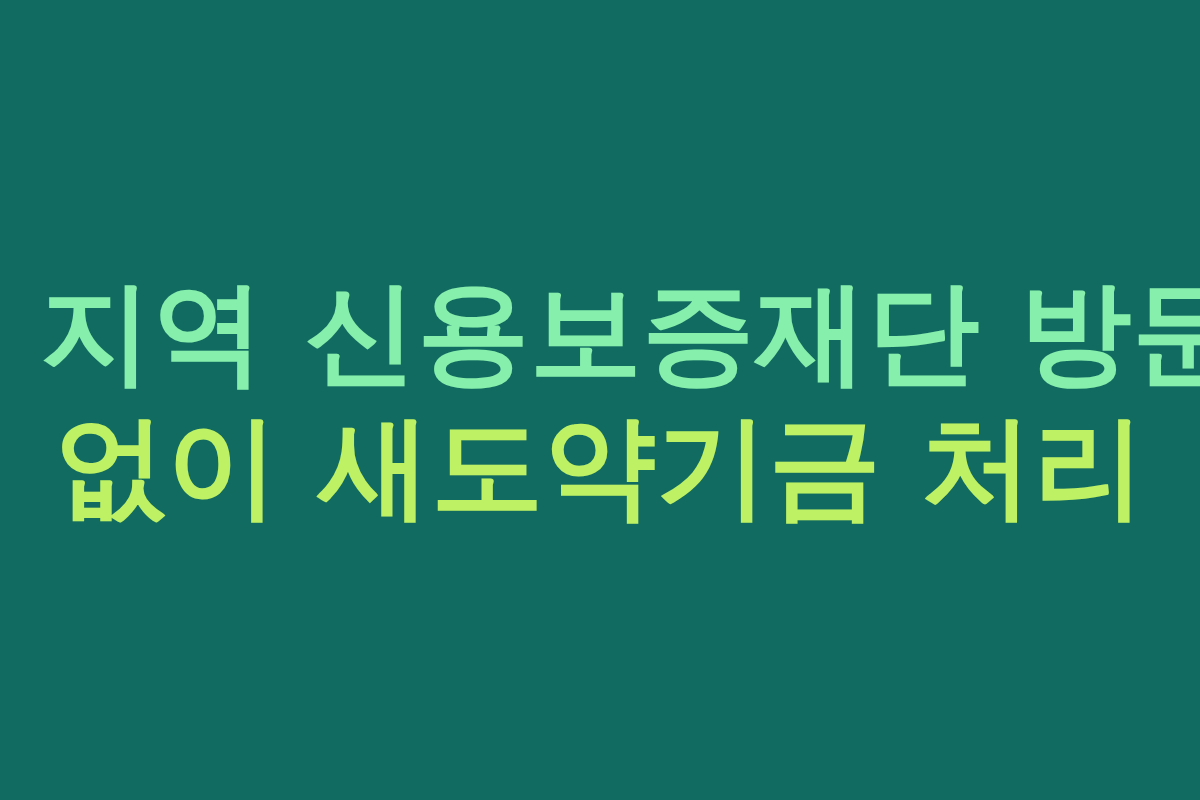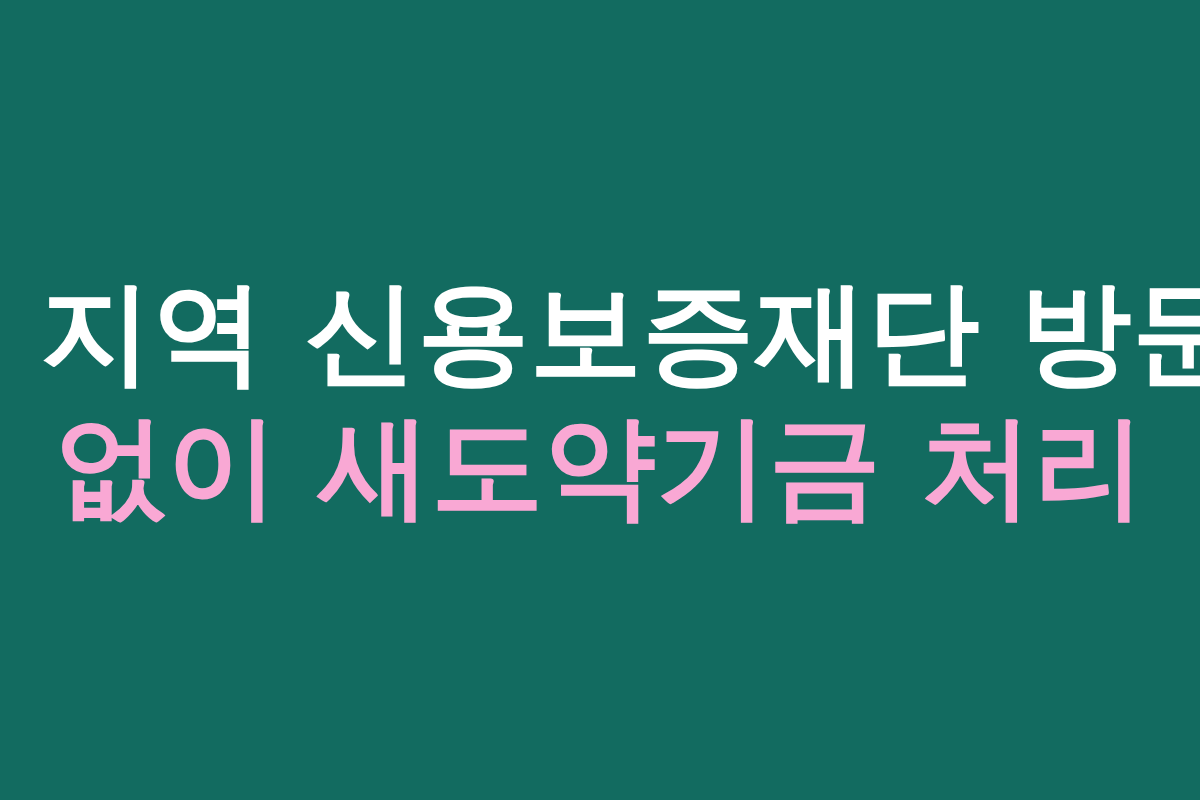--- a/index.html
+++ b/index.html
@@ -57,17 +57,17 @@
   .headline-line + .headline-line {
     margin-top: 4px;
   }
 </style>
 </head>
 <body>
 
 <div id="banner" style="background: rgb(18, 107, 96);">
 
   <div id="headline">
-    <span class="headline-line" style="color: #ffffff;">지역 신용보증재단 방문</span>
-    <span class="headline-line" style="color: #f9a8d4; text-align: center;">없이 새도약기금 처리</span>
+    <span class="headline-line" style="color: #86efac;">지역 신용보증재단 방문</span>
+    <span class="headline-line" style="color: #bef264; text-align: center;">없이 새도약기금 처리</span>
   </div>
 
 </div>
 
 </body></html>

